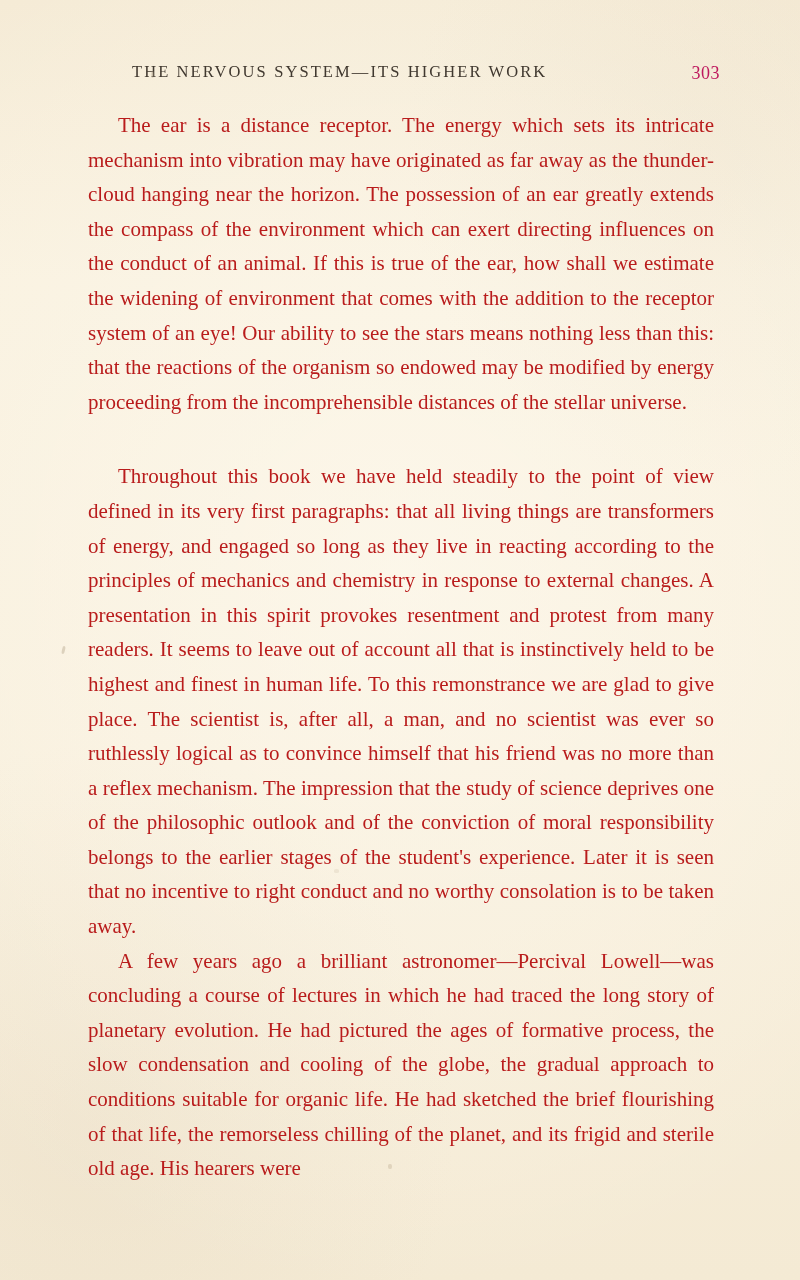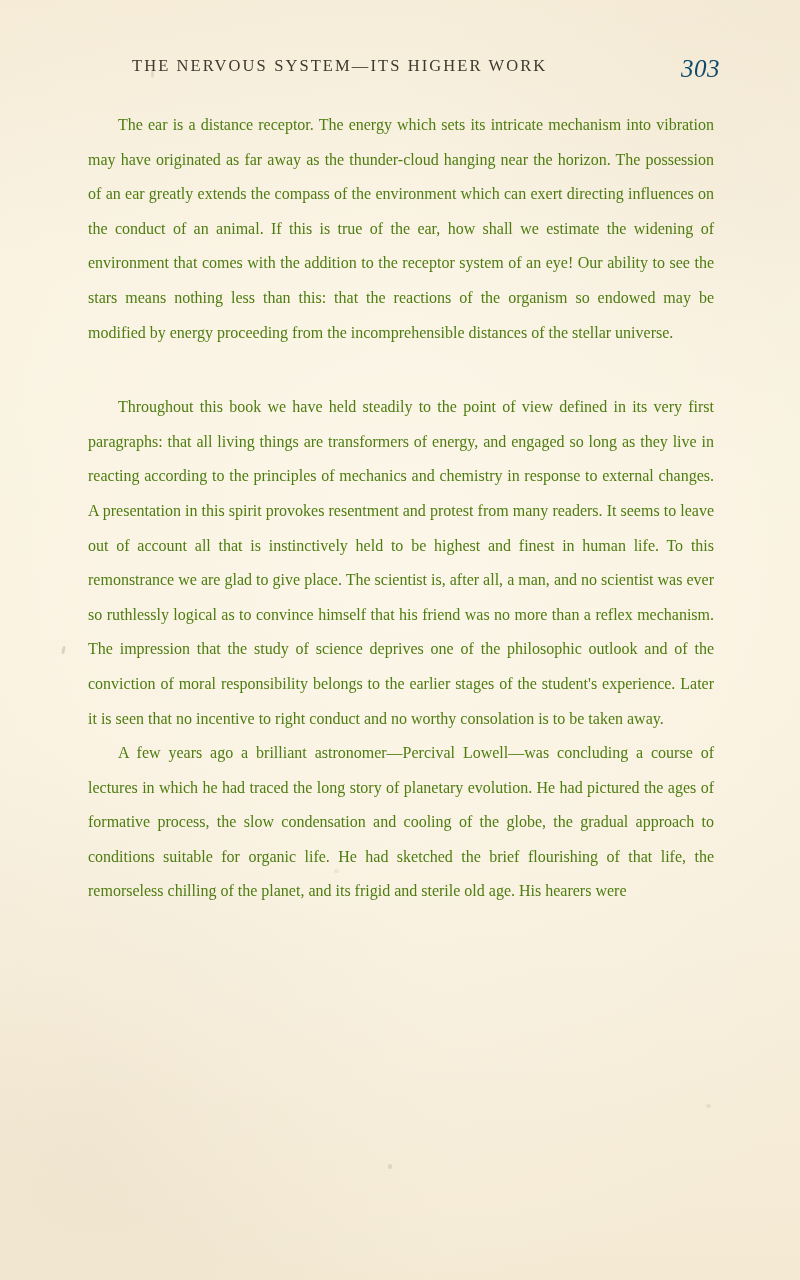--- a/index.html
+++ b/index.html
@@ -34,52 +34,51 @@
   }
 
   
   .runhead {
     position: absolute;
     top: 56px;
     left: 88px;
     right: 80px;
     height: 26px;
     display: flex;
-    align-items: flex-start;
+    align-items: flex-end;
     justify-content: space-between;
   }
   .runhead-title {
     font-size: 16.5px;
     letter-spacing: 2.1px;
     color: #40382f;
     white-space: nowrap;
     margin-left: 44px;
   }
   .runhead-folio {
-    font-size: 25px;
-    color: #0c4a6e;
+    font-size: 18px;
+    color: #be185d;
     letter-spacing: 0.5px;
     line-height: 1;
-    font-style: italic;
   }
 
   
   .textblock {
     position: absolute;
     top: 108px;
     left: 88px;
     width: 626px;
   }
   p {
     margin: 0;
-    font-size: 16px;
+    font-size: 21px;
     line-height: 34.6px;
     text-align: justify;
     text-justify: inter-word;
-    color: #4d7c0f;
+    color: #b91c1c;
     -webkit-hyphens: none;
     hyphens: none;
   }
   p.indent { text-indent: 30px; }
   p.gap-before { margin-top: 40px; }
 
   
   .speck {
     position: absolute;
     background: #b9a98d;

